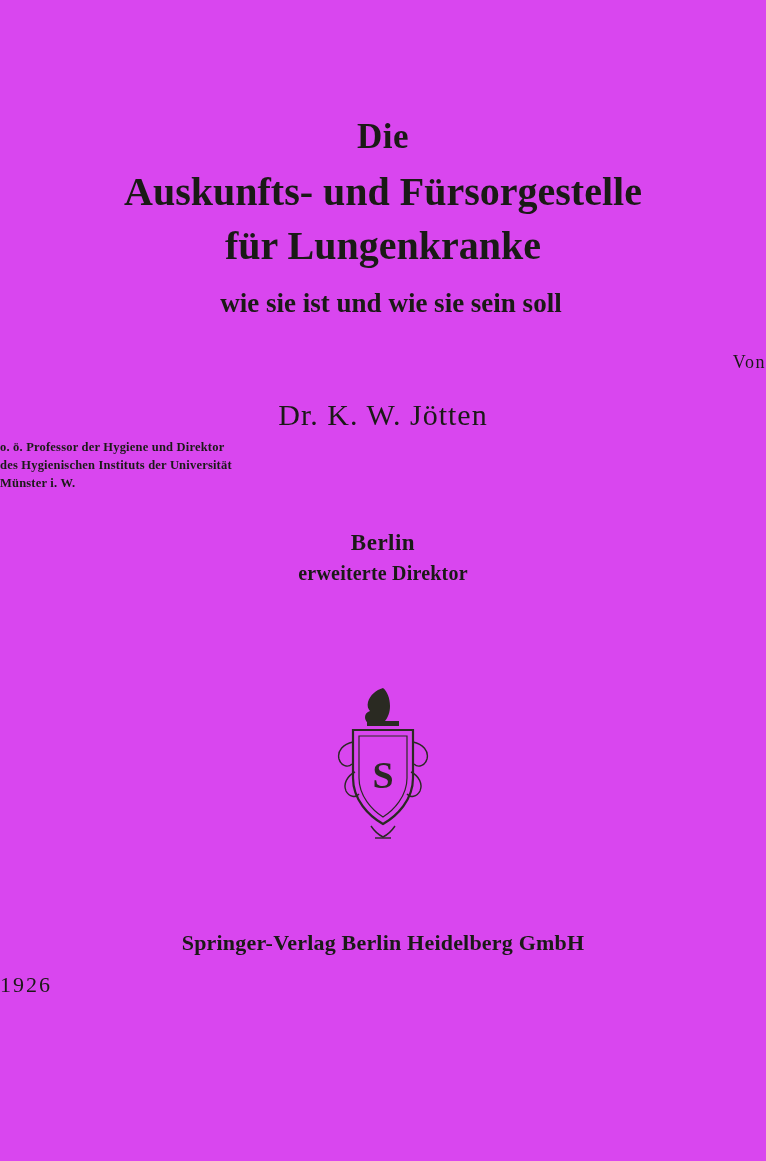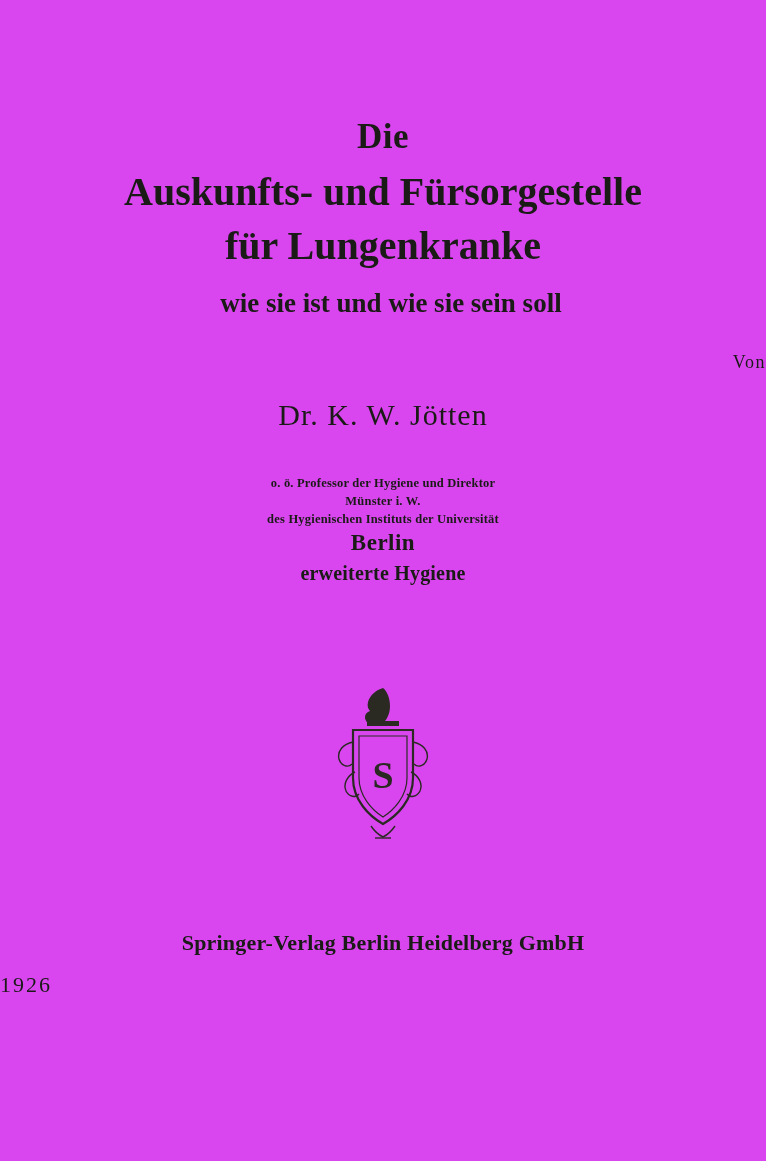--- a/index.html
+++ b/index.html
@@ -73,26 +73,24 @@
     text-align: center;
     font-size: 30px;
     font-weight: normal;
     letter-spacing: 1px;
   }
   .affiliation {
     position: absolute;
     left: 0;
     right: 0;
     top: 438px;
-    text-align: center;
     font-size: 12.5px;
     font-weight: bold;
     line-height: 1.45;
     letter-spacing: 0.2px;
-    margin-top: 36px;
   }
   .edition {
     position: absolute;
     left: 0;
     right: 0;
     top: 530px;
     text-align: center;
   }
   .edition-line-1 {
     font-size: 23px;
@@ -145,27 +143,27 @@
     <div class="title-line-3">für Lungenkranke</div>
     <div class="subtitle">wie sie ist und wie sie sein soll</div>
   </div>
 
   <div class="byline-word">Von</div>
 
   <div class="author">Dr. K. W. Jötten</div>
 
   <div class="affiliation">
     <div>o. ö. Professor der Hygiene und Direktor</div>
+    <div>des Hygienischen Instituts der Universität</div>
     <div>Münster i. W.</div>
-    <div>des Hygienischen Instituts der Universität</div>
   </div>
 
   <div class="edition">
     <div class="edition-line-1">Berlin</div>
-    <div class="edition-line-2">erweiterte Hygiene</div>
+    <div class="edition-line-2">erweiterte Direktor</div>
   </div>
 
   <div class="logo">
     <svg width="120" height="170" viewBox="0 0 120 170">
       <g fill="none" stroke="#2a2a22" stroke-width="1.6">
 
         <path d="M60 8 c-7 2 -13 7 -15 14 c-1 4 0 7 2 9 c-3 1 -5 3 -5 6 c0 4 3 7 7 8 c4 1 9 0 12 -3 c4 -4 6 -10 6 -16 c0 -8 -3 -15 -7 -18 z" fill="#2a2a22" stroke="none"></path>
         <path d="M44 41 h32 v5 h-32 z" fill="#2a2a22" stroke="none"></path>
 
         <path d="M30 50 h60 v48 c0 22 -16 38 -30 46 c-14 -8 -30 -24 -30 -46 z" fill="none" stroke="#2a2a22" stroke-width="2.2"></path>

